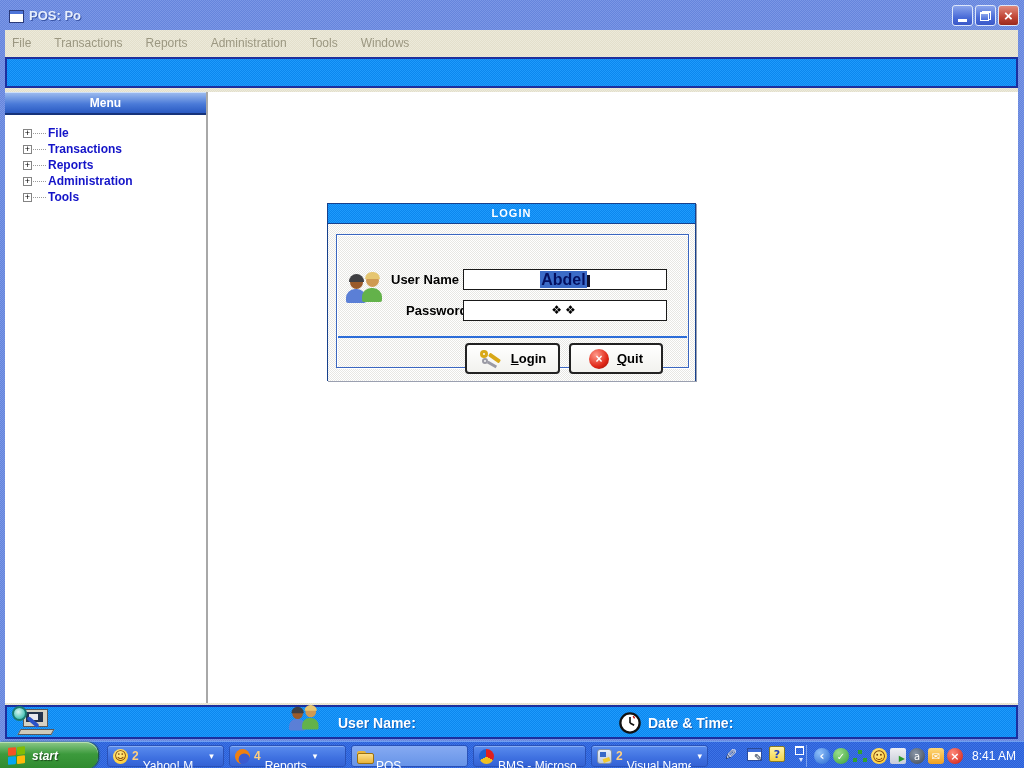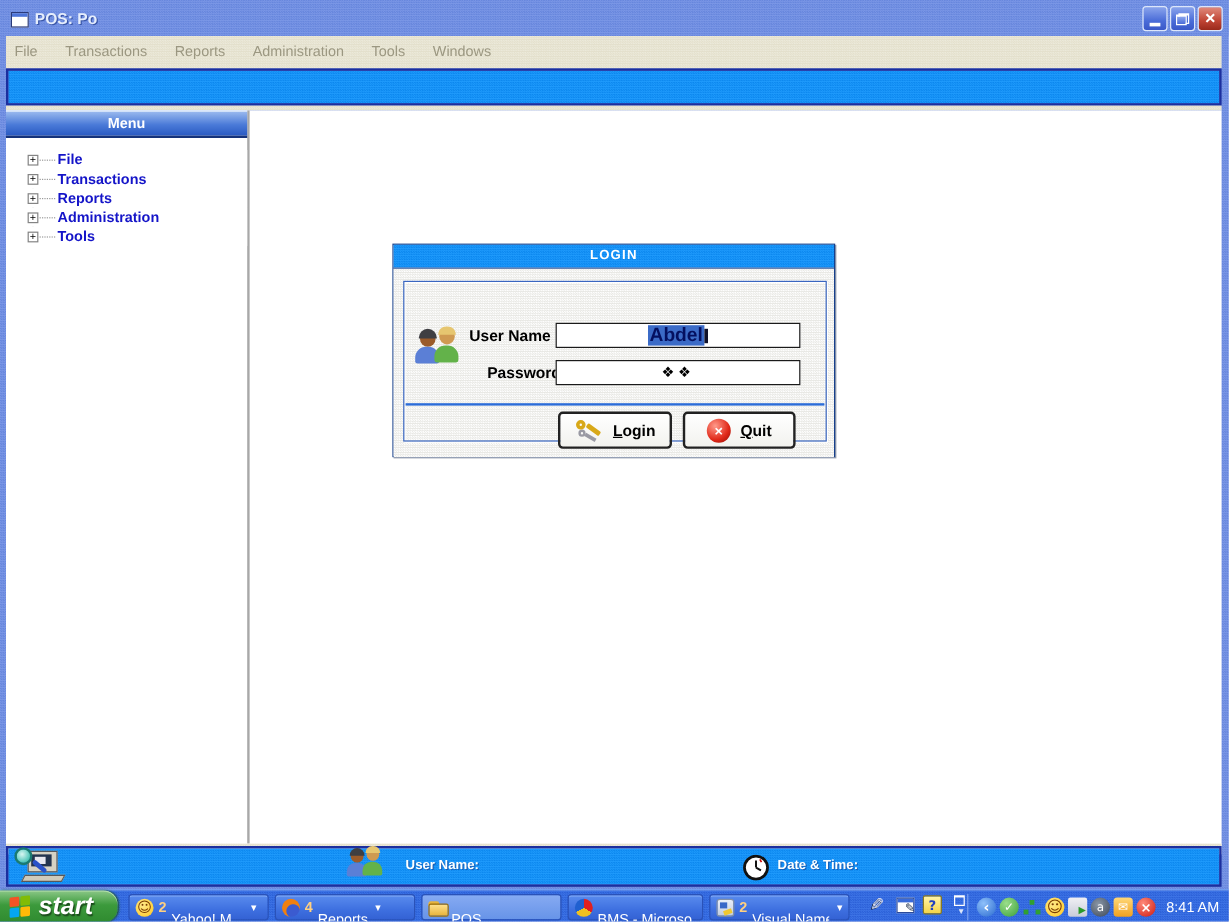--- a/index.html
+++ b/index.html
@@ -79,40 +79,40 @@
   .ppl div { position:absolute; }
   .ppl .h1 { left:4px; top:4px; width:13px; height:13px; border-radius:50%; background:#9a5b2a; }
   .ppl .h1::before { content:""; position:absolute; left:-1px; top:-2px; width:15px; height:8px; border-radius:8px 8px 0 0; background:#3f3f42; }
   .ppl .t1 { left:0; top:17px; width:20px; height:14px; border-radius:9px 9px 2px 2px; background:#5b7fd6; }
   .ppl .h2 { left:20px; top:2px; width:13px; height:13px; border-radius:50%; background:#cf9a52; }
   .ppl .h2::before { content:""; position:absolute; left:-1px; top:-2px; width:15px; height:7px; border-radius:8px 8px 0 0; background:#e6c670; }
   .ppl .t2 { left:16px; top:16px; width:20px; height:14px; border-radius:9px 9px 2px 2px; background:#63b24a; }
 
   
   .statusbar { position:absolute; left:5px; top:705px; width:1013px; height:34px; }
-  .sb-label { position:absolute; color:#fff; font-weight:bold; font-size:11px; top:8px; text-shadow:1px 1px 0 #1860b8; }
+  .sb-label { position:absolute; color:#fff; font-weight:bold; font-size:14px; top:8px; text-shadow:1px 1px 0 #1860b8; }
   .pc-icon { position:absolute; left:6px; top:2px; width:44px; height:27px; }
   .pc-icon div { position:absolute; }
   .pc-mon { left:10px; top:0; width:25px; height:18px; background:#d6d2c4; border:1px solid #58585a; }
   .pc-scr { left:13px; top:3px; width:17px; height:10px; background:#24344e; }
   .pc-scr::before { content:""; position:absolute; left:3px; top:2px; width:9px; height:6px; background:#e8e8f0; }
   .pc-kbd { left:6px; top:20px; width:34px; height:6px; background:#cfcaba; border:1px solid #58585a; transform:skewX(-28deg); }
   .pc-mag { left:-1px; top:-3px; width:15px; height:15px; border-radius:50%; background:radial-gradient(circle at 40% 35%, #d8f6f2, #57c8bc 65%, #2a9a90); border:2px solid #1a7a70; }
   .pc-handle { left:13px; top:11px; width:14px; height:4px; background:#2a52c8; transform:rotate(40deg); border-radius:2px; }
   .clock-icon { position:absolute; left:612px; top:5px; }
 
   
   .taskbar { position:absolute; left:0; top:741px; width:1024px; height:27px; border-top:1px solid #6f9ef0; }
   .start-btn { position:absolute; left:0; top:0; width:98px; height:27px; border-radius:0 12px 12px 0;
                background:linear-gradient(#8cc888,#3c9a3c 45%,#2f8a2f); box-shadow:inset 0 1px 0 #b8e0b0, 1px 0 2px #1a4a1a;
                display:flex; align-items:center; gap:6px; padding-left:8px; }
   .start-logo { width:18px; height:18px; display:grid; grid-template-columns:8px 8px; grid-template-rows:8px 8px; gap:1px; transform:skewY(-6deg); }
   .start-logo i { display:block; border-radius:1px; }
   .sl-r{background:#f35325;} .sl-g{background:#81bc06;} .sl-b{background:#05a6f0;} .sl-y{background:#ffba08;}
-  .start-text { color:#fff; font-weight:bold; font-style:italic; font-size:21px; text-shadow:1px 1px 1px #1a4a1a; }
+  .start-text { color:#fff; font-weight:bold; font-style:italic; font-size:12px; text-shadow:1px 1px 1px #1a4a1a; }
 
   .task-btns { position:absolute; left:107px; top:3px; display:flex; gap:5px; }
   .task-btn { height:22px; border-radius:3px; border:1px solid #2a52b8; background:linear-gradient(#5a8cee,#3e70e0 60%,#3462d4);
               box-shadow:inset 0 1px 0 #86acf4; display:flex; align-items:center; gap:4px; padding:0 5px; color:#fff; font-size:12px; }
   .task-btn.active { background:linear-gradient(#86aaf2,#6794e8); }
   .tb-count { color:#ffd080; font-weight:bold; }
   .tb-label { white-space:nowrap; overflow:hidden;margin-top:20px; }
   .tb-arrow { font-size:9px; margin-left:2px; }
   .w117{width:117px;} .w113{width:113px;}
 

